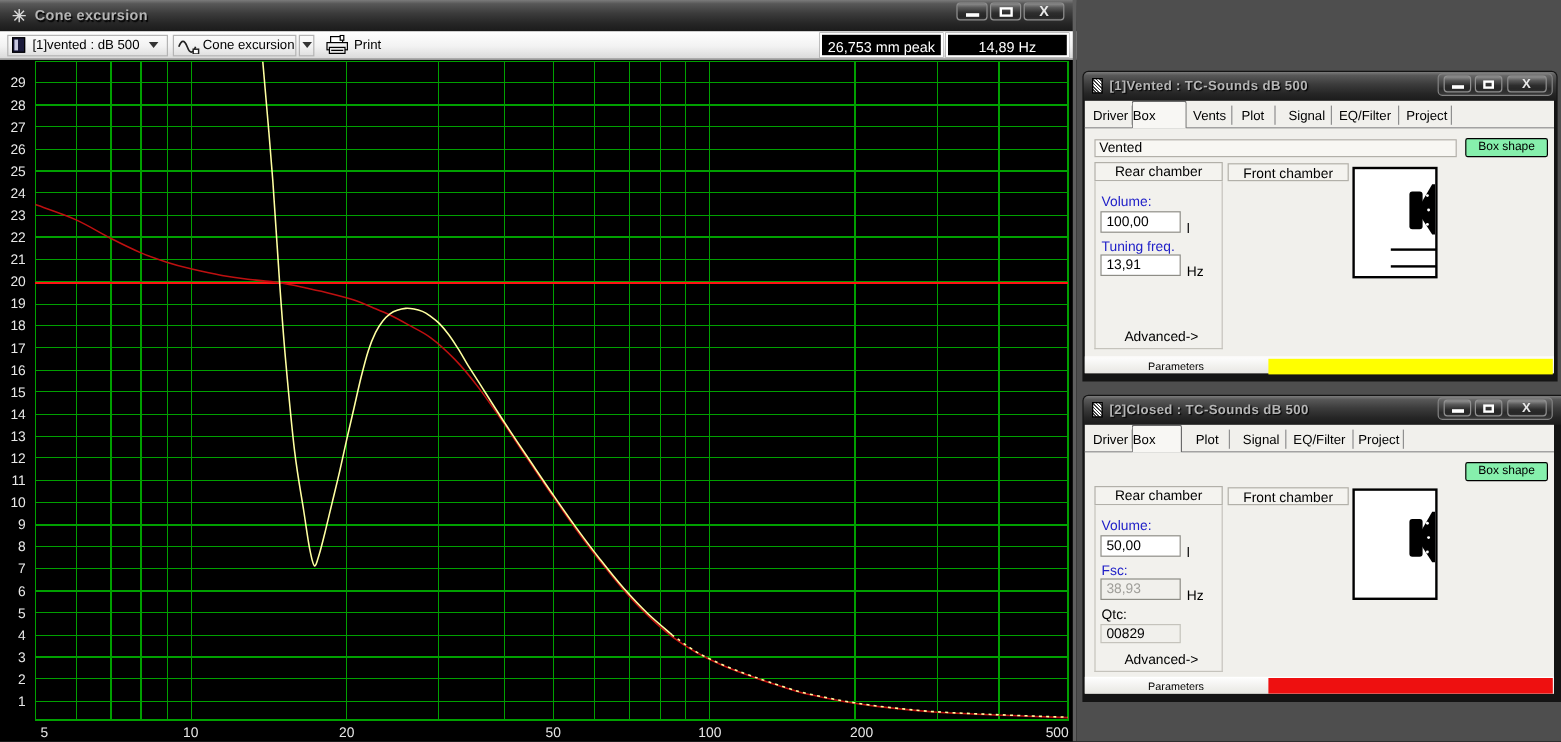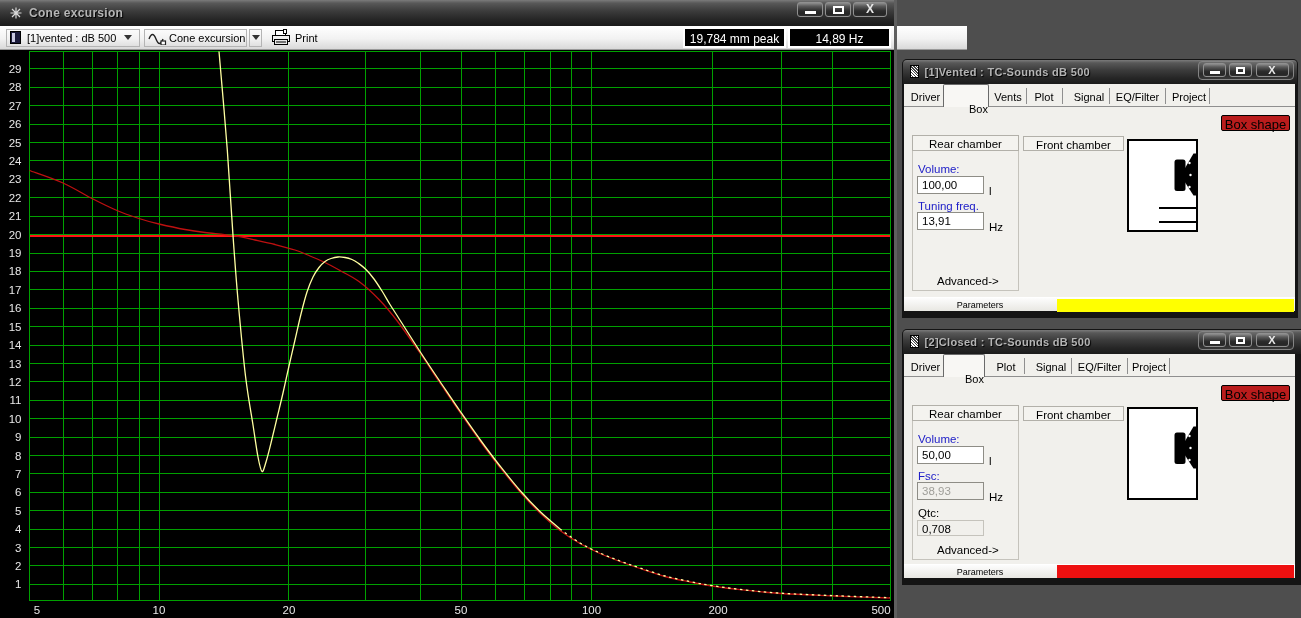--- a/index.html
+++ b/index.html
@@ -7,26 +7,26 @@
  background:linear-gradient(180deg,#7b7b7b 0%,#585858 12%,#3c3c3c 42%,#262626 75%,#1b1b1b 100%)}
 .ttxt{position:absolute;top:6px;font-size:12px;font-weight:bold;color:#b5b5b5;
  text-shadow:1px 1px 1px #000;letter-spacing:.3px}
 .cbtn{position:absolute;border-radius:3px;border:1px solid #909090;
  background:linear-gradient(180deg,#8e8e8e 0%,#5a5a5a 25%,#2d2d2d 60%,#262626 85%,#313131 100%);
  color:#e8e8e8;text-align:center;font-weight:bold}
 .win{position:absolute;background:#141414;border-radius:5px 5px 0 0}
 .content{position:absolute;background:#f1f0ec}
 .tab{position:absolute;font-size:11px;color:#000;text-align:center;padding-top:5px;height:19px}
 .tabsep{position:absolute;width:1px;background:#8f8f8f}
-.atab{position:absolute;font-size:11px;color:#000;text-align:right;padding-top:18px;
+.atab{position:absolute;font-size:11px;color:#000;text-align:left;padding-top:6px;
  background:#f8f7f4;border:1px solid #6a6a6a;border-bottom:none;border-radius:2px 2px 0 0}
 .fld{position:absolute;background:#f8f7f3;border:1px solid #b2b0a9;font-size:11.5px;
  color:#000;padding:1px 0 0 3px}
-.btn3{position:absolute;background:#b91c1c;border:1.5px solid #000;border-radius:2px;
- font-size:13px;text-align:center;padding-top:1px}
+.btn3{position:absolute;background:#86efac;border:1.5px solid #000;border-radius:2px;
+ font-size:10px;text-align:center;padding-top:1px}
 .chb{position:absolute;background:#f4f3ef;border:1px solid #b2b0a9;font-size:11.5px;
  text-align:center;padding-top:2px}
 .blbl{position:absolute;font-size:11.5px;color:#2020c8}
 .klbl{position:absolute;font-size:11.5px;color:#000}
 .edit{position:absolute;background:#fff;border:1px solid #8e8d86;font-size:11.5px;
  color:#000;padding:2px 0 0 4px}
 .pbar{position:absolute;background:linear-gradient(180deg,#fdfdfd,#e8e7e2);
  border-top:1px solid #fff;font-size:9px;font-weight:normal}
 </style></head>
 <body>
@@ -42,21 +42,21 @@
   <div class="cbtn" style="left:797px;top:1.5px;width:26px;height:15px">
     <div style="position:absolute;left:7px;top:8px;width:11px;height:3px;background:#fff"></div>
       </div>
   <div class="cbtn" style="left:825px;top:1.5px;width:26px;height:15px">
     <div style="position:absolute;left:7px;top:3px;width:11px;height:8px;border:2px solid #fff"></div>
       </div>
   <div class="cbtn" style="left:853px;top:1.5px;width:34px;height:15px;font-size:12px;line-height:13px">X</div>
   <div style="position:absolute;right:0;top:0;width:3px;height:26px;background:#5f5f5f"></div>
  </div>
 
- <div style="position:absolute;left:0;top:26px;width:967px;height:24px;
+ <div style="position:absolute;left:0;top:26px;width:897px;height:24px;
       background:linear-gradient(180deg,#ffffff 0%,#f2f2f2 55%,#d9d9d9 100%);
       border-bottom:1px solid #9a9a9a">
    <div style="position:absolute;left:10px;top:5px;width:11px;height:13px;background:#1a1a3a;border:1px solid #000">
      <div style="position:absolute;left:1px;top:1px;width:3px;height:9px;background:#c8c8e0"></div>
       </div>
    <div style="position:absolute;left:6px;top:2.5px;width:134px;height:18px;border:1px solid #b4b4b4"></div>
    <div style="position:absolute;left:144px;top:2.5px;width:103px;height:18px;border:1px solid #b4b4b4"></div>
    <div style="position:absolute;left:249px;top:2.5px;width:13px;height:18px;border:1px solid #b4b4b4"></div>
    <div style="position:absolute;left:27px;top:6px;font-size:11px">[1]vented : dB 500</div>
    <div style="position:absolute;left:124px;top:9px;width:0;height:0;border:4px solid transparent;border-top:5px solid #333"></div>
@@ -68,21 +68,21 @@
    <div style="position:absolute;left:252px;top:9px;width:0;height:0;border:4px solid transparent;border-top:5px solid #333"></div>
    <svg width="22" height="18" style="position:absolute;left:271px;top:3px">
      <rect x="4.5" y="1.5" width="10" height="5" fill="#fff" stroke="#000"></rect>
      <rect x="12.5" y="0.5" width="3" height="4" fill="#fff" stroke="#000"></rect>
      <rect x="1.5" y="6.5" width="17" height="6" fill="#f0f0f0" stroke="#000"></rect>
      <rect x="3.5" y="10.5" width="13" height="5" fill="#e8e8e8" stroke="#000"></rect>
      <line x1="5" y1="13" x2="15" y2="13" stroke="#000"></line>
    </svg>
    <div style="position:absolute;left:295px;top:6px;font-size:11px">Print</div>
    <div style="position:absolute;left:683px;top:1px;width:103px;height:21px;background:#000;
-        border:2px solid #fff;color:#fff;font-size:12px;text-align:center;padding-top:3px">19,784 mm peak</div>
+        border:2px solid #fff;color:#fff;font-size:12px;text-align:center;padding-top:3px">26,753 mm peak</div>
    <div style="position:absolute;left:788px;top:1px;width:103px;height:21px;background:#000;
         border:2px solid #fff;color:#fff;font-size:12px;text-align:center;padding-top:3px">14,89 Hz</div>
  </div>
 
 <svg width="897" height="568" viewBox="0 50 897 568" style="position:absolute;left:0;top:50px">
 <rect x="0" y="50" width="897" height="568" fill="#000"></rect>
 <path d="M29.5 51.5V600.0 M63.5 51.5V600.0 M92.5 51.5V600.0 M117.5 51.5V600.0 M139.5 51.5V600.0 M159.5 51.5V600.0 M288.5 51.5V600.0 M365.5 51.5V600.0 M420.5 51.5V600.0 M461.5 51.5V600.0 M495.5 51.5V600.0 M524.5 51.5V600.0 M550.5 51.5V600.0 M571.5 51.5V600.0 M591.5 51.5V600.0 M712.5 51.5V600.0 M781.5 51.5V600.0 M832.5 51.5V600.0 M890.5 51.5V600.0" stroke="#00A000" stroke-width="1" shape-rendering="crispEdges"></path>
 <path d="M29.5 584.5H890.0 M29.5 565.5H890.0 M29.5 547.5H890.0 M29.5 529.5H890.0 M29.5 510.5H890.0 M29.5 492.5H890.0 M29.5 473.5H890.0 M29.5 455.5H890.0 M29.5 437.5H890.0 M29.5 418.5H890.0 M29.5 400.5H890.0 M29.5 381.5H890.0 M29.5 363.5H890.0 M29.5 345.5H890.0 M29.5 326.5H890.0 M29.5 308.5H890.0 M29.5 289.5H890.0 M29.5 271.5H890.0 M29.5 253.5H890.0 M29.5 234.5H890.0 M29.5 216.5H890.0 M29.5 197.5H890.0 M29.5 179.5H890.0 M29.5 160.5H890.0 M29.5 142.5H890.0 M29.5 124.5H890.0 M29.5 105.5H890.0 M29.5 87.5H890.0 M29.5 68.5H890.0" stroke="#00A000" stroke-width="1" shape-rendering="crispEdges"></path>
 <rect x="29.5" y="51.5" width="860.5" height="548.5" fill="none" stroke="#00A000" stroke-width="1" shape-rendering="crispEdges"></rect>
 <path d="M29.5 235.8H890.0" stroke="#ff1414" stroke-width="1.8" shape-rendering="crispEdges"></path>
@@ -153,20 +153,21 @@
 <div class="tab" style="left:87px;top:2px;width:34px">Vents</div>
 <div class="tabsep" style="left:122px;top:4px;height:16px"></div>
 <div class="tab" style="left:123px;top:2px;width:34px">Plot</div>
 <div class="tabsep" style="left:158px;top:4px;height:16px"></div>
 <div class="tab" style="left:166px;top:2px;width:38px">Signal</div>
 <div class="tabsep" style="left:205px;top:4px;height:16px"></div>
 <div class="tab" style="left:207px;top:2px;width:53px">EQ/Filter</div>
 <div class="tabsep" style="left:261px;top:4px;height:16px"></div>
 <div class="tab" style="left:266px;top:2px;width:38px">Project</div>
 <div class="tabsep" style="left:305px;top:4px;height:16px"></div>
+<div class="fld" style="left:8px;top:32px;width:302px;height:15px">Vented</div>
 <div class="btn3" style="left:317px;top:31px;width:69px;height:16px">Box shape</div>
 <div class="chb" style="left:8px;top:51px;width:107px;height:16px">Rear chamber</div>
 <div class="chb" style="left:119px;top:52px;width:101px;height:15px">Front chamber</div>
 <div style="position:absolute;left:8px;top:67px;width:107px;height:140px;border:1px solid #c5c3bc;border-top:none;background:#f2f1ed"></div>
 <div class="blbl" style="left:14px;top:79px">Volume:</div>
 <div class="edit" style="left:13px;top:92px;width:67px;height:18px">100,00</div>
 <div class="klbl" style="left:85px;top:101px">l</div>
 <div class="blbl" style="left:14px;top:116px">Tuning freq.</div>
 <div class="edit" style="left:13px;top:128px;width:67px;height:18px">13,91</div>
 <div class="klbl" style="left:85px;top:137px">Hz</div>
@@ -218,21 +219,21 @@
 <div class="chb" style="left:8px;top:51px;width:107px;height:16px">Rear chamber</div>
 <div class="chb" style="left:119px;top:52px;width:101px;height:15px">Front chamber</div>
 <div style="position:absolute;left:8px;top:67px;width:107px;height:139px;border:1px solid #c5c3bc;border-top:none;background:#f2f1ed"></div>
 <div class="blbl" style="left:14px;top:79px">Volume:</div>
 <div class="edit" style="left:13px;top:92px;width:67px;height:18px">50,00</div>
 <div class="klbl" style="left:85px;top:101px">l</div>
 <div class="blbl" style="left:14px;top:116px">Fsc:</div>
 <div class="edit" style="left:13px;top:128px;width:67px;height:18px;background:#f1f0ec;color:#9f9e99">38,93</div>
 <div class="klbl" style="left:85px;top:137px">Hz</div>
 <div class="klbl" style="left:14px;top:153px">Qtc:</div>
-<div class="edit" style="left:13px;top:166px;width:67px;height:16px;background:#f1f0ec;border-color:#c5c3bc">0,708</div>
+<div class="edit" style="left:13px;top:166px;width:67px;height:16px;background:#f1f0ec;border-color:#c5c3bc">00829</div>
 <div class="klbl" style="left:33px;top:190px">Advanced-&gt;</div>
 <div style="position:absolute;left:222.5px;top:53px;width:71px;height:93px;background:#fff;border:2.5px solid #000"></div>
 <svg width="24" height="48" style="position:absolute;left:268px;top:68.5px">
         <path d="M5 9.5 h6 q2.5 0 2.5 2.5 v26.5 q0 2.5 -2.5 2.5 h-6 q-2.5 0 -2.5 -2.5 v-26.5 q0 -2.5 2.5 -2.5 z" fill="#000"></path>
         <path d="M12.5 19 L21.5 3.5 h2.5 v42 h-2.5 L12.5 31.5 z" fill="#000"></path>
         <ellipse cx="13.2" cy="25.2" rx="3.2" ry="6.5" fill="#000"></ellipse>
         <circle cx="17.5" cy="13" r="1.2" fill="#fff"></circle>
         <circle cx="18.5" cy="25" r="1.2" fill="#fff"></circle>
         <circle cx="17.5" cy="37" r="1.2" fill="#fff"></circle>
       </svg>

